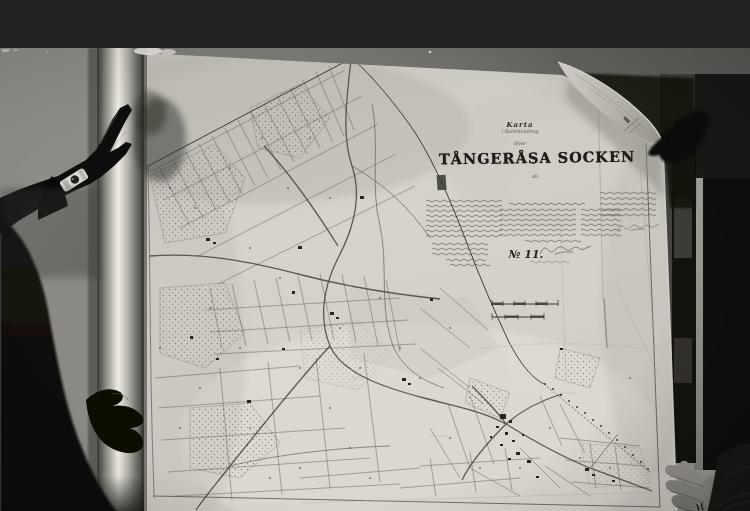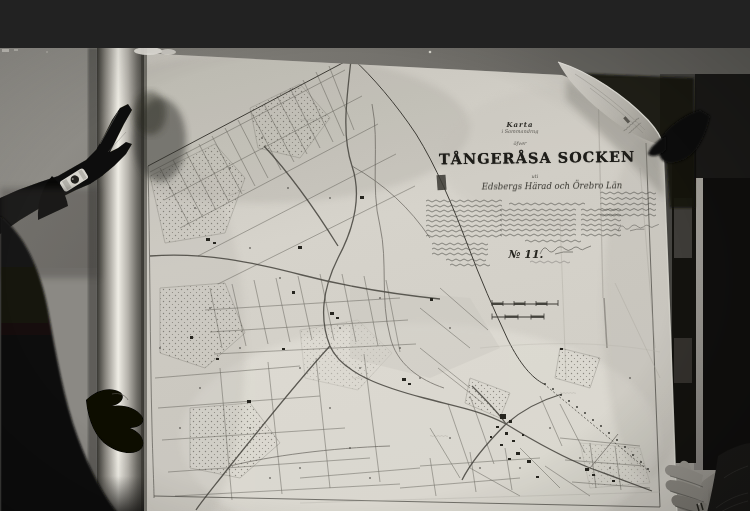--- a/index.html
+++ b/index.html
@@ -417,16 +417,15 @@
     <circle cx="47" cy="4" r="1" fill="#c7c5be" opacity=".6"></circle>
   </g>
   <rect x="0" y="0" width="750" height="511" fill="url(#vig)"></rect>
 </svg>
 
 <div class="txt t-karta">Karta</div>
 <div class="txt t-samm">i Sammandrag</div>
 <div class="txt t-ofver">öfver</div>
 <div class="txt t-title">TÅNGERÅSA SOCKEN</div>
 <div class="txt t-uti">uti</div>
-<div class="txt t-sub">Edsbergs Härad och Örebro Län</div>
 <div class="txt t-num">№ 11.</div>
 
 </div>
 
 </body></html>

